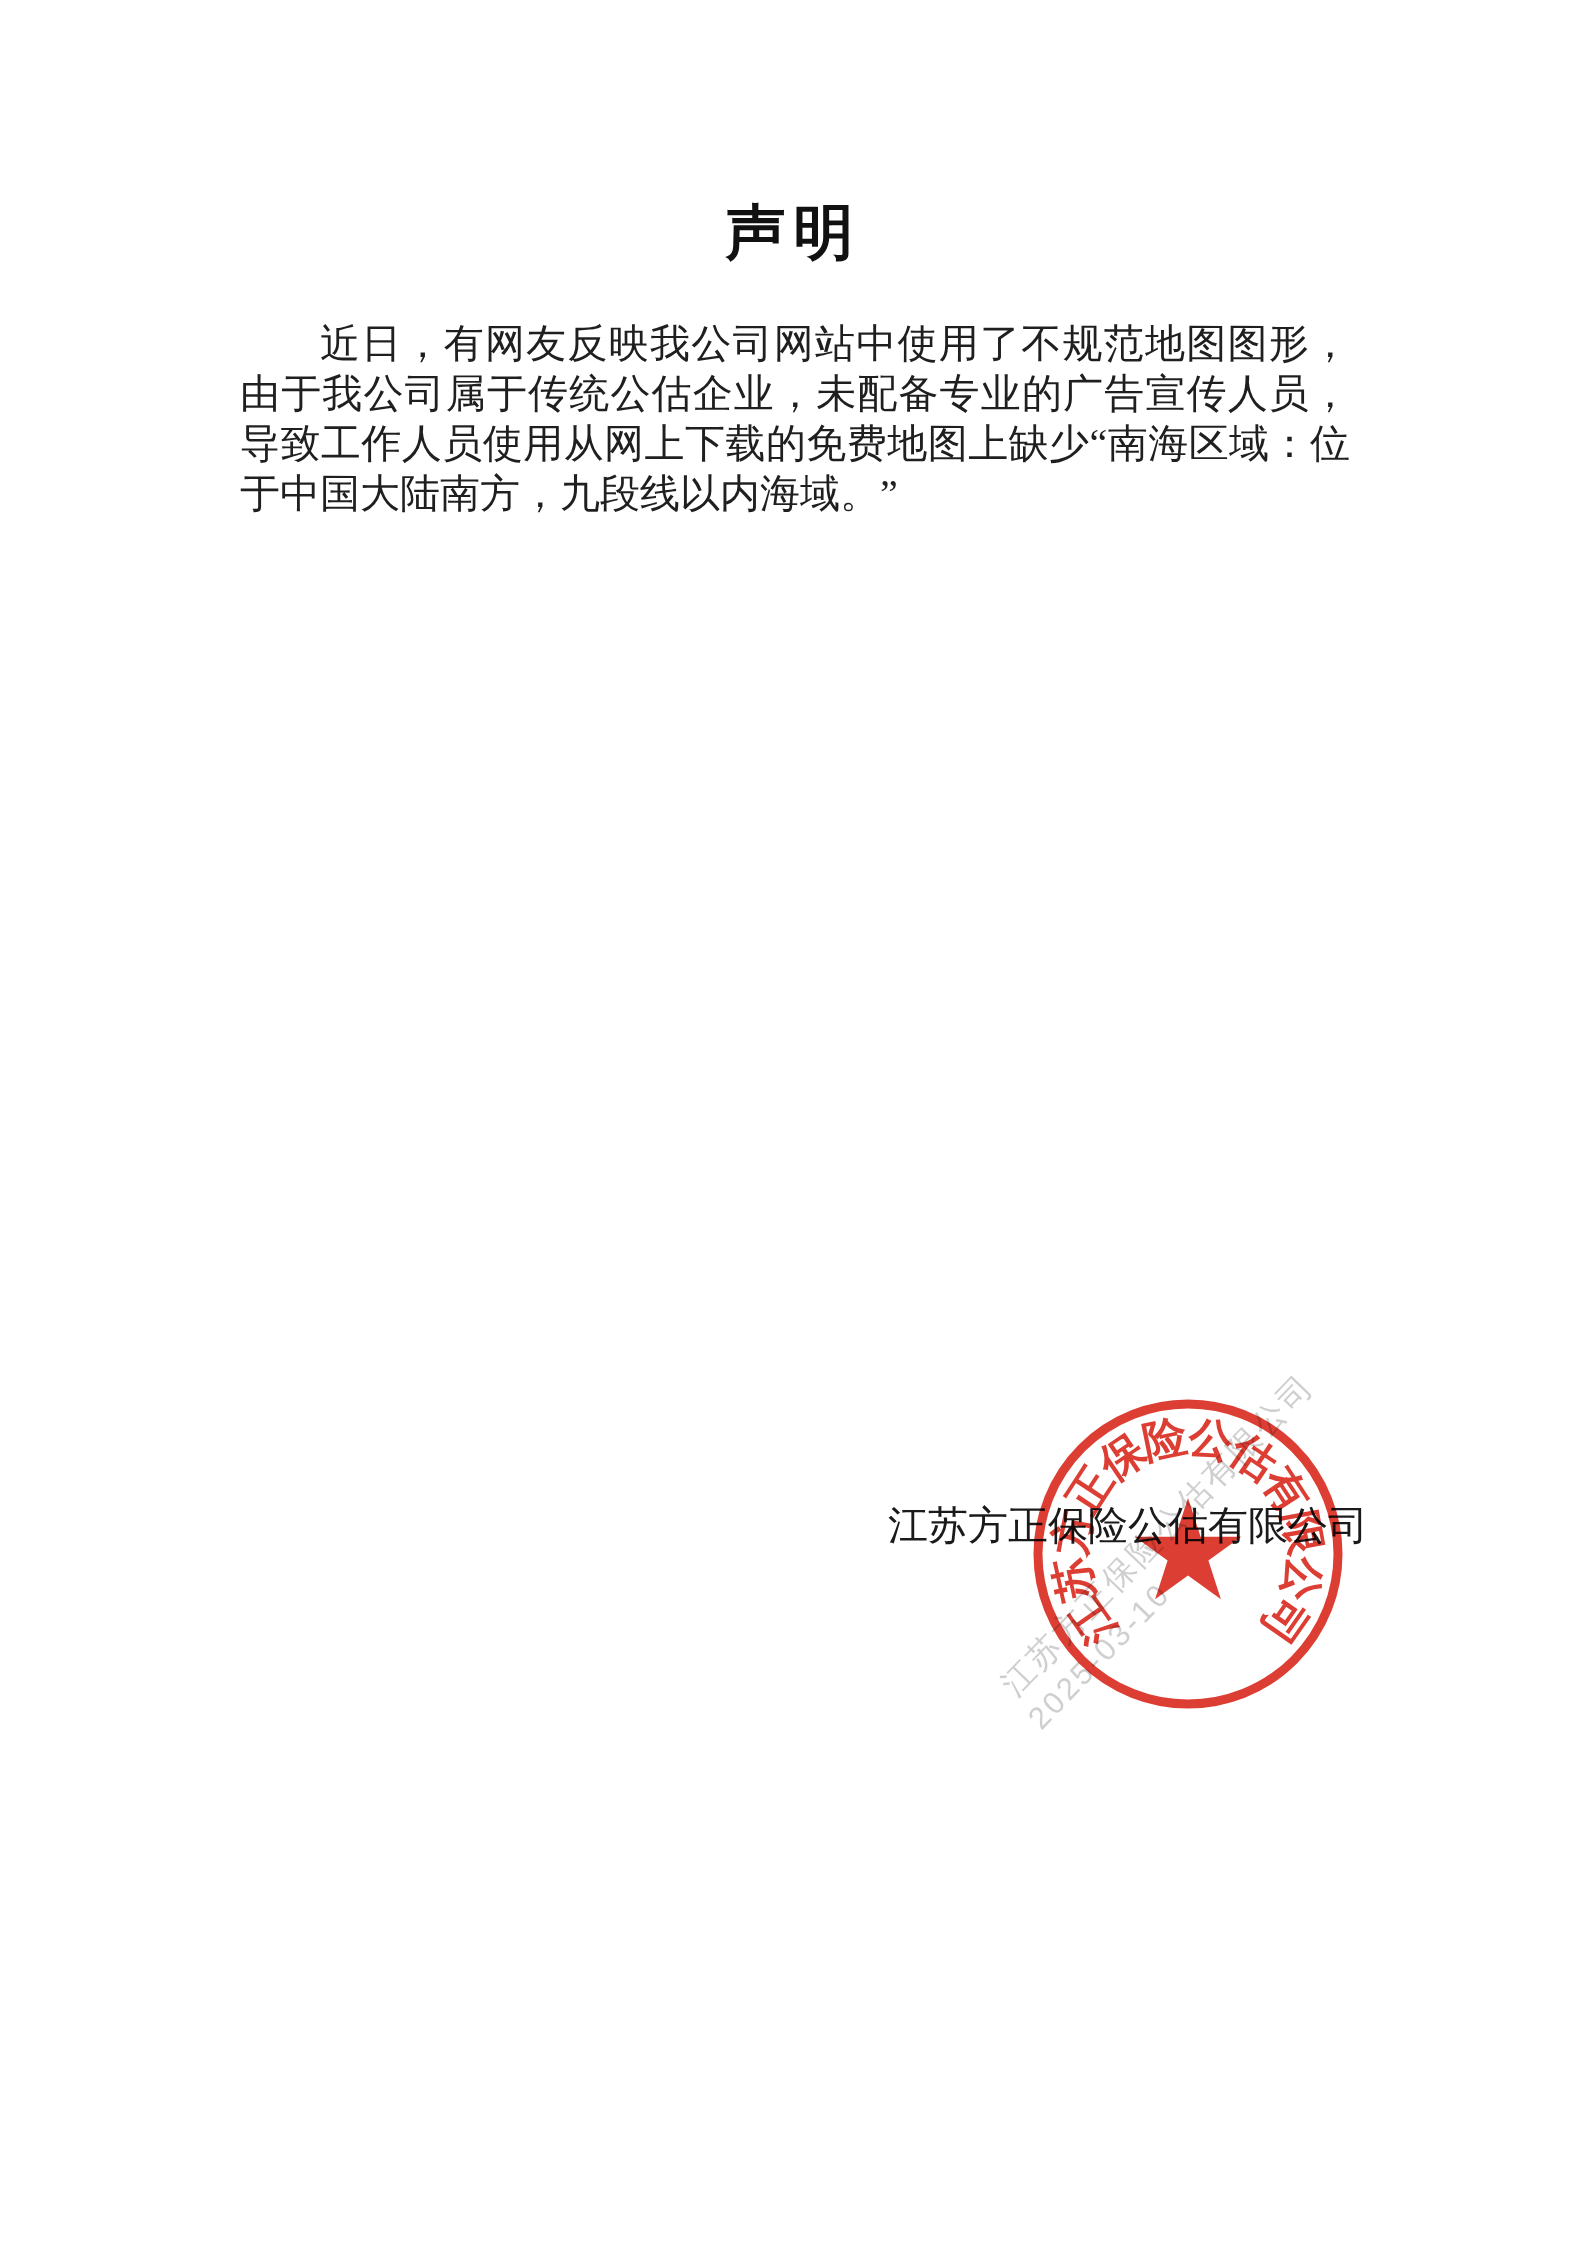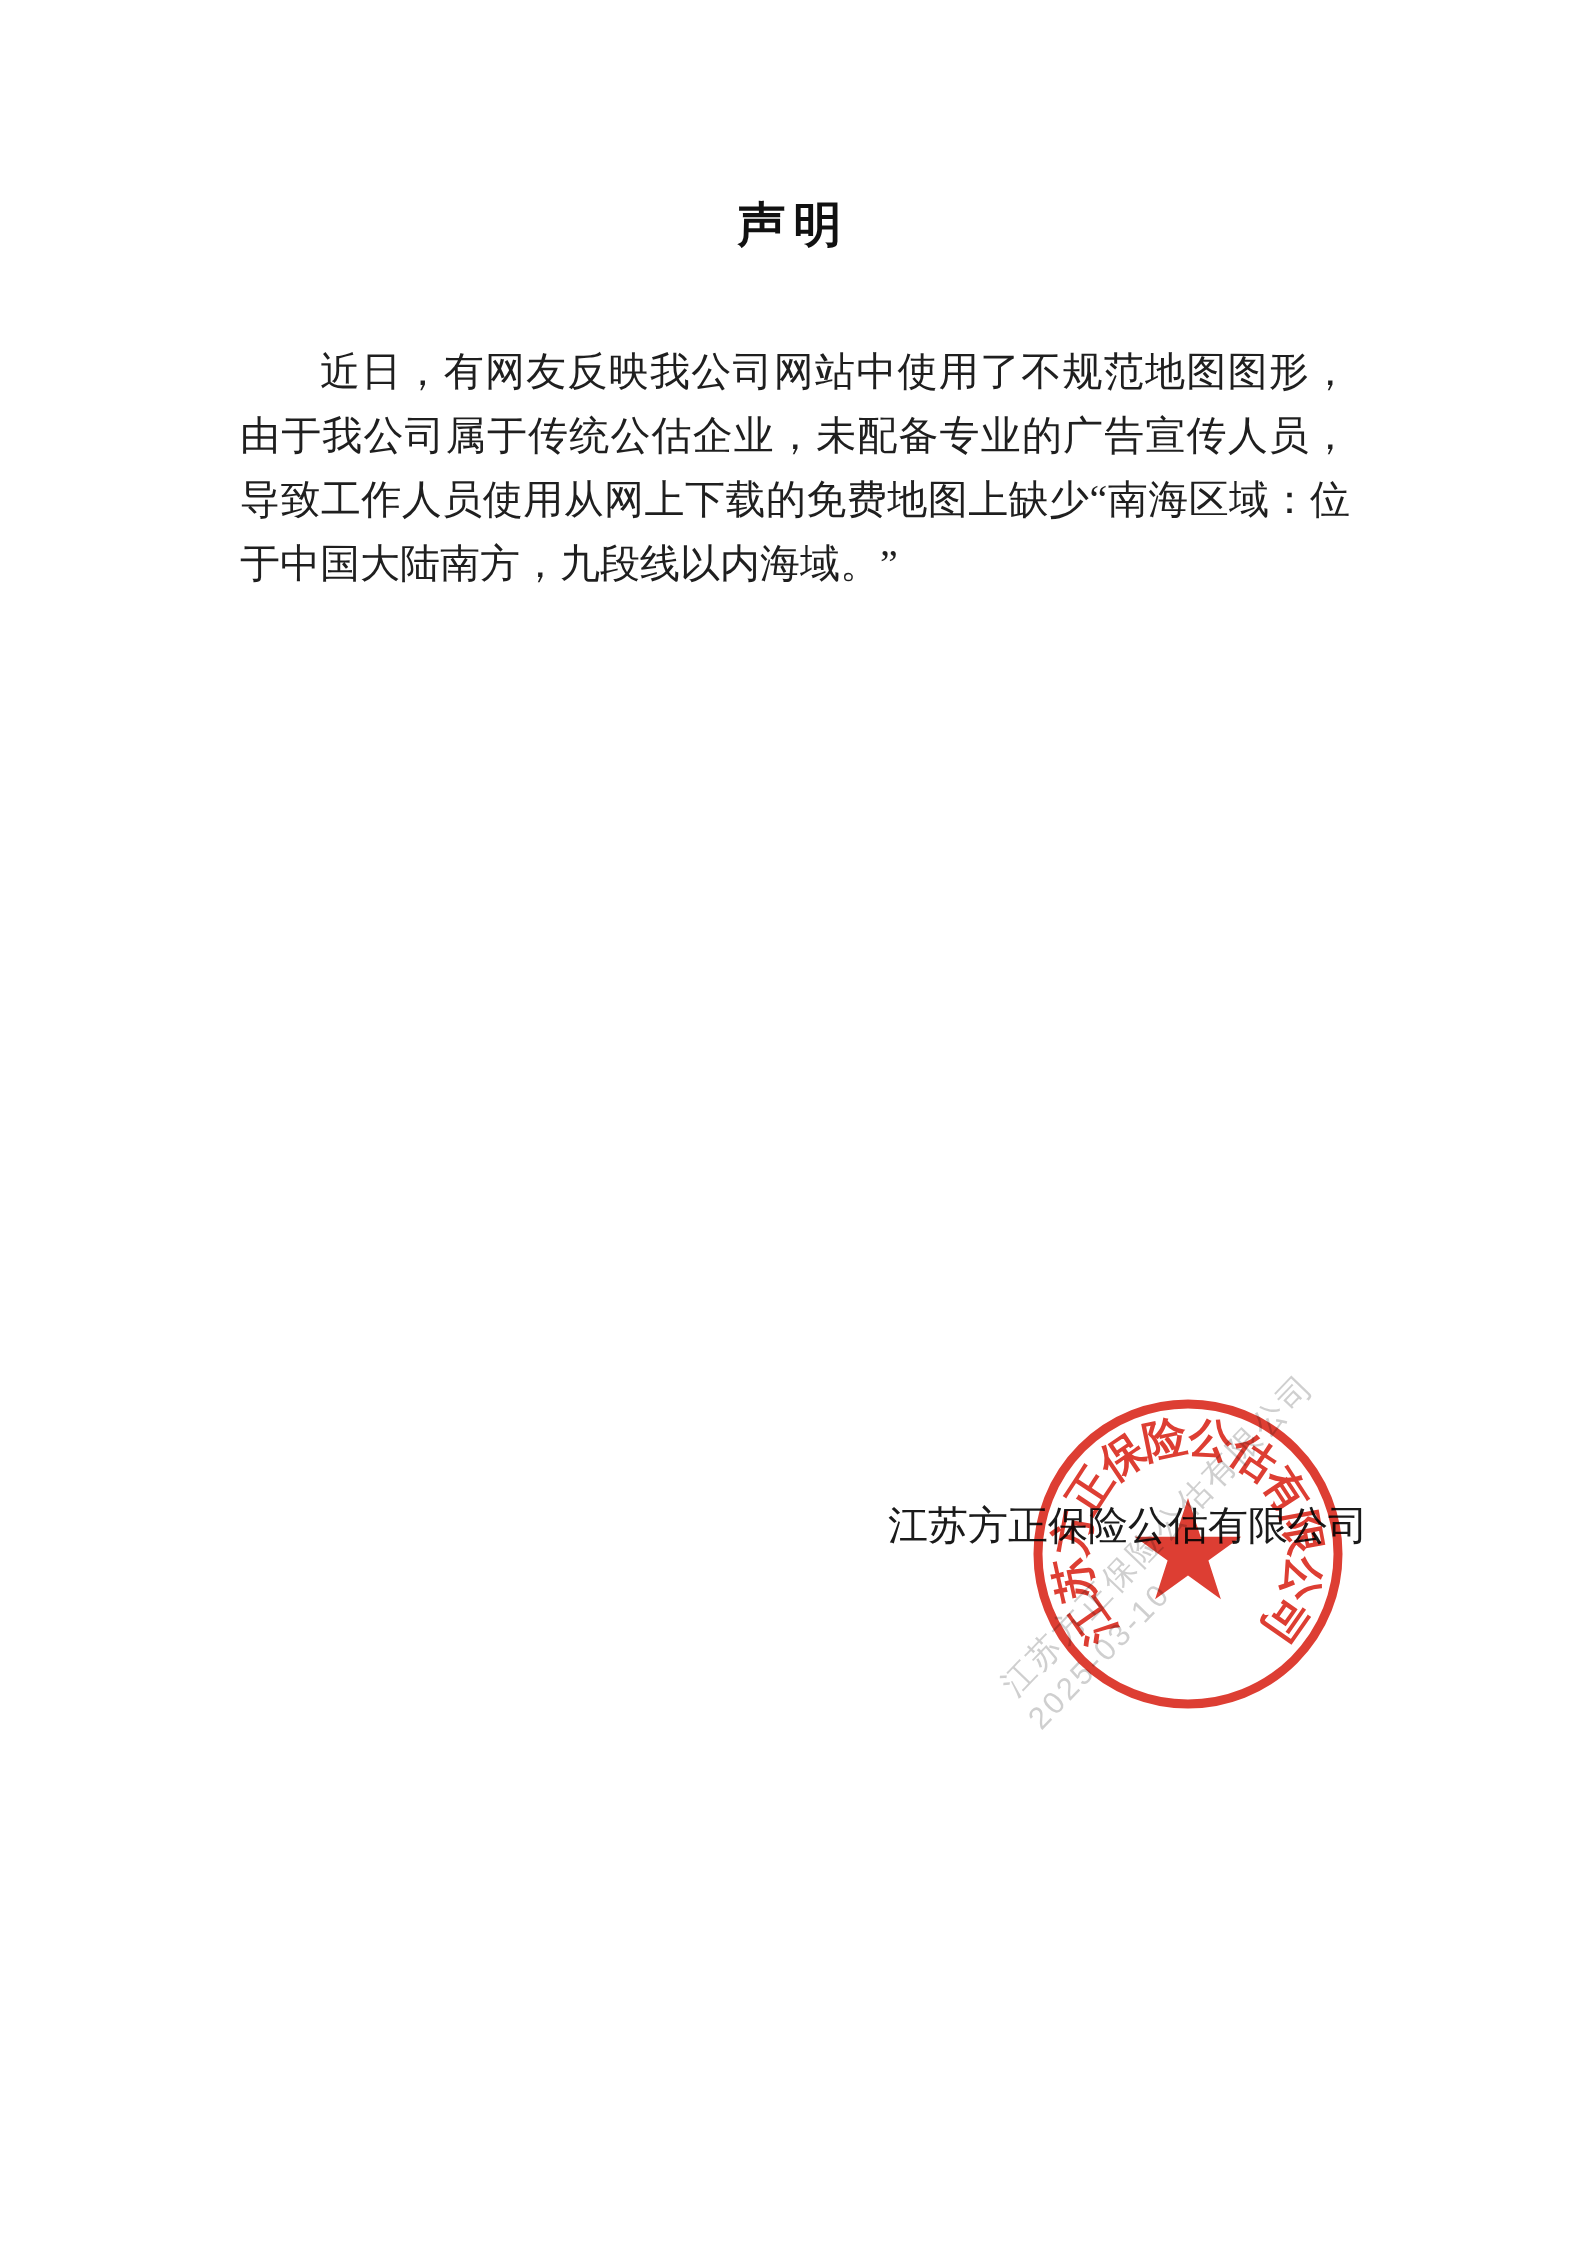--- a/index.html
+++ b/index.html
@@ -12,32 +12,32 @@
     overflow: hidden;
     font-family: "Liberation Serif", "DejaVu Serif", serif;
     color: #1d1d1d;
   }
   .doc-title {
     position: absolute;
     top: 193px;
     left: 0;
     width: 100%;
     text-align: center;
-    font-size: 48px;
+    font-size: 60px;
     font-weight: bold;
     letter-spacing: 8px;
     color: #111111;
   }
   .doc-body {
     position: absolute;
-    top: 340px;
+    top: 319px;
     left: 240px;
     width: 1110px;
     font-size: 40px;
-    line-height: 64px;
+    line-height: 50px;
     text-align: justify;
     text-justify: inter-ideograph;
     color: #1f1f1f;
   }
   .doc-body p { text-indent: 2em; }
   .sig-company {
     position: absolute;
     top: 1498px;
     left: 888px;
     font-size: 40px;

